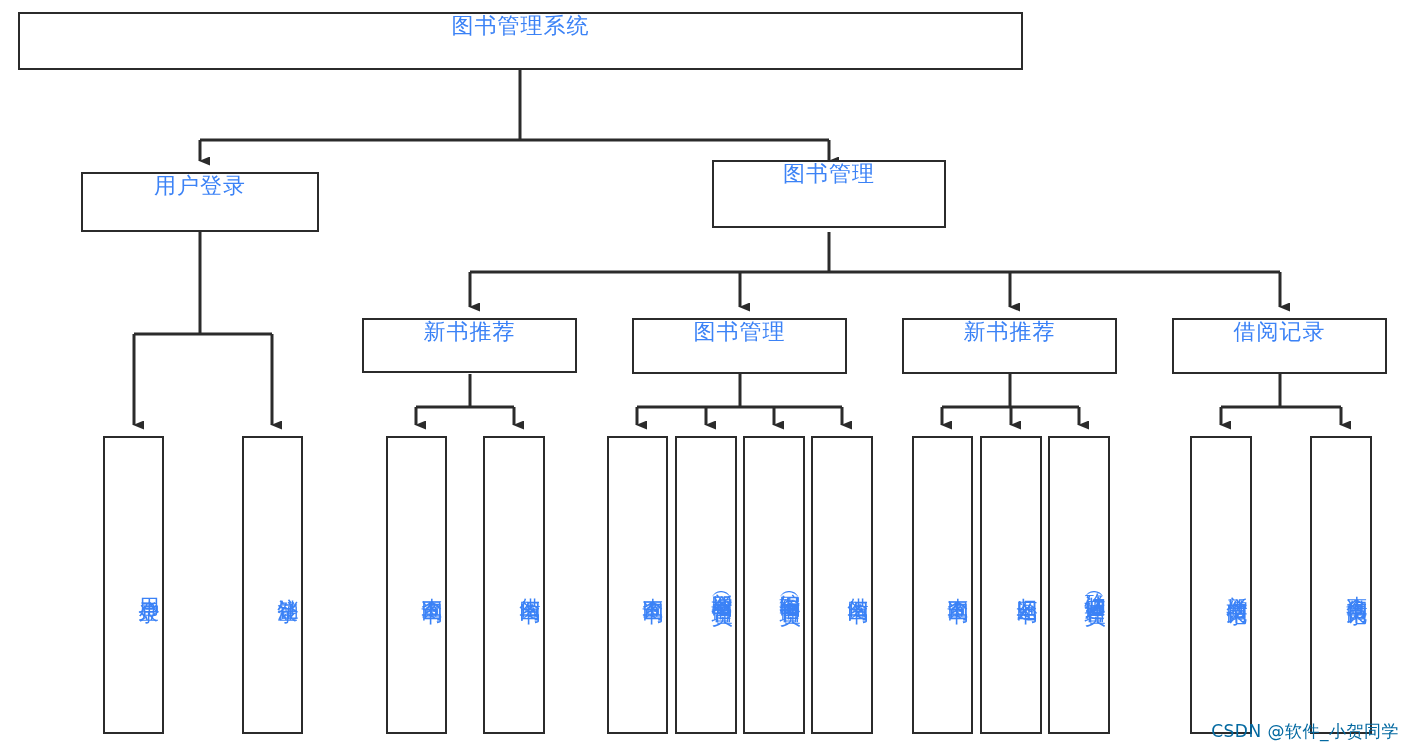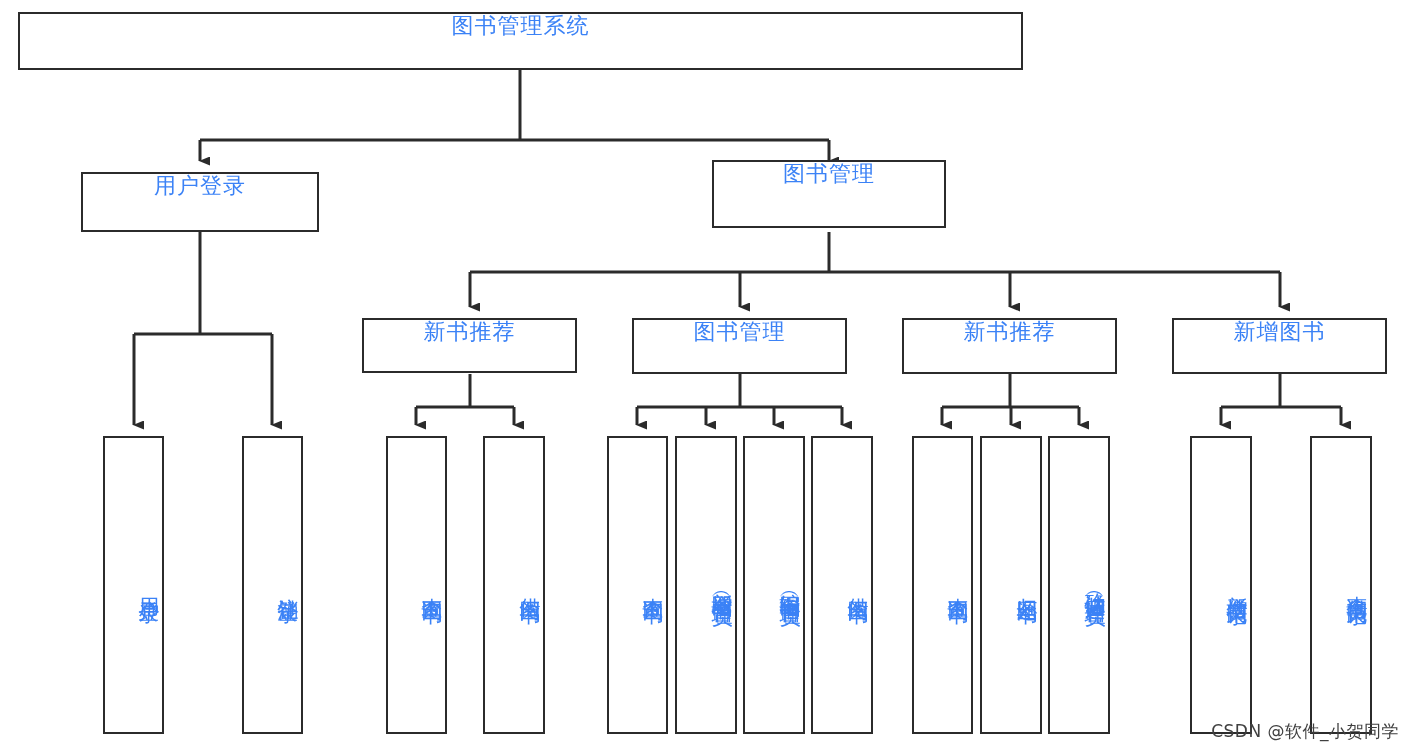--- a/index.html
+++ b/index.html
@@ -5,21 +5,21 @@
   html,body{margin:0;padding:0;background:#ffffff;}
   body{font-family:"DejaVu Sans","Liberation Sans",sans-serif;}
   #stage{position:relative;width:1405px;height:747px;background:#fff;overflow:hidden;}
   svg{position:absolute;left:0;top:0;width:1405px;height:747px;}
   .node{position:absolute;box-sizing:border-box;border:2.5px solid #2b2b2b;background:#fff;
         display:flex;justify-content:center;color:#3b82f6;}
   .node.h{font-size:22px;line-height:1.1;letter-spacing:1px;}
   .node.v{font-size:21px;line-height:1.28;letter-spacing:2px;
           writing-mode:vertical-rl;text-orientation:upright;}
   .node.v .vtxt{writing-mode:vertical-rl;text-orientation:upright;display:block;text-align:center;}
-  .watermark{position:absolute;right:6px;bottom:4px;font-size:17px;color:#404040;
+  .watermark{position:absolute;right:6px;bottom:4px;font-size:17px;color:#0369a1;
              letter-spacing:.5px;white-space:nowrap;}
 </style>
 </head>
 <body>
 
 <div id="stage">
 
   <svg viewBox="0 0 1405 747">
     <defs>
       <marker id="arrowhead" markerWidth="9" markerHeight="11" refX="4.5" refY="10" orient="auto" markerUnits="userSpaceOnUse">
@@ -76,21 +76,21 @@
       <div class="node h" style="left: 362px; top: 318px; width: 215px; height: 55px;">
         <span class="">新书推荐</span>
       </div>
       <div class="node h" style="left: 632px; top: 318px; width: 215px; height: 56px;">
         <span class="">图书管理</span>
       </div>
       <div class="node h" style="left: 902px; top: 318px; width: 215px; height: 56px;">
         <span class="">新书推荐</span>
       </div>
       <div class="node h" style="left: 1172px; top: 318px; width: 215px; height: 56px;">
-        <span class="">新增图书</span>
+        <span class="">借阅记录</span>
       </div>
       <div class="node v" style="left: 103px; top: 436px; width: 61px; height: 298px;">
         <span class="vtxt">用户登录</span>
       </div>
       <div class="node v" style="left: 242px; top: 436px; width: 61px; height: 298px;">
         <span class="vtxt">注销登录</span>
       </div>
       <div class="node v" style="left: 386px; top: 436px; width: 61px; height: 298px;">
         <span class="vtxt">查询图书</span>
       </div>

